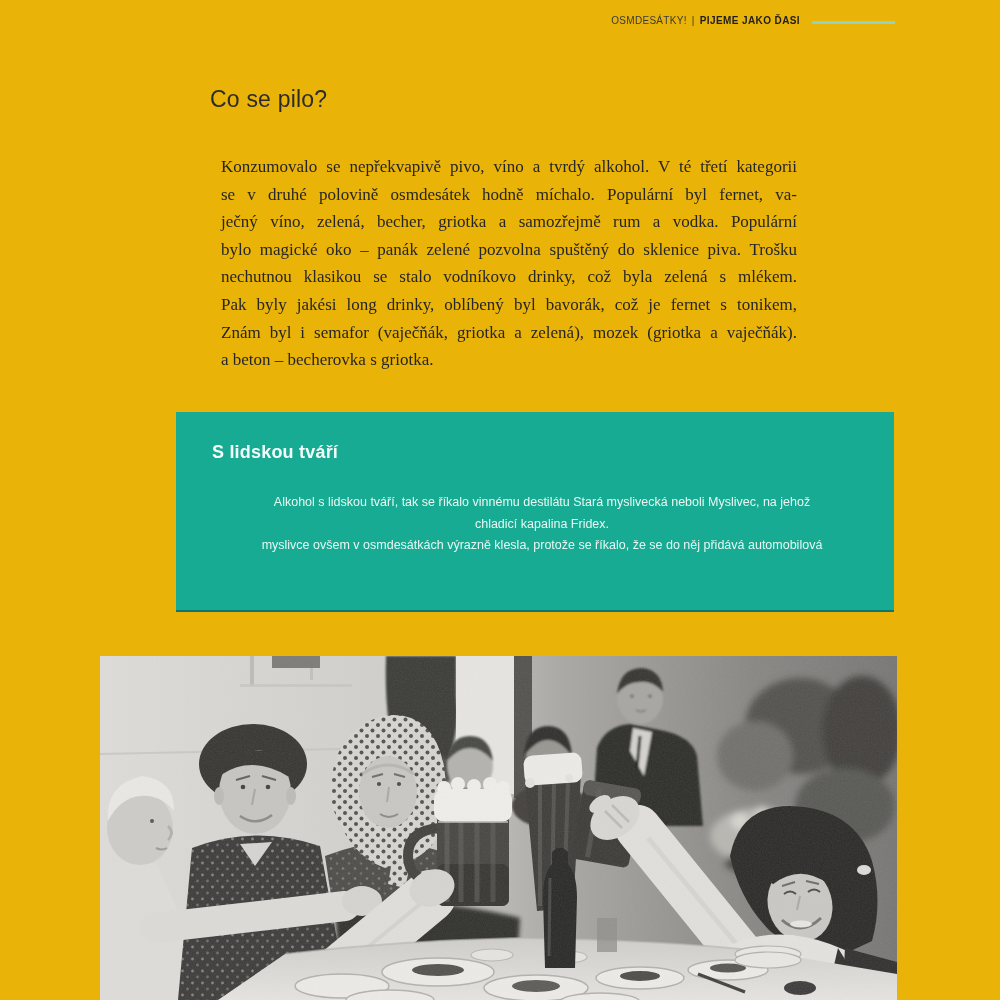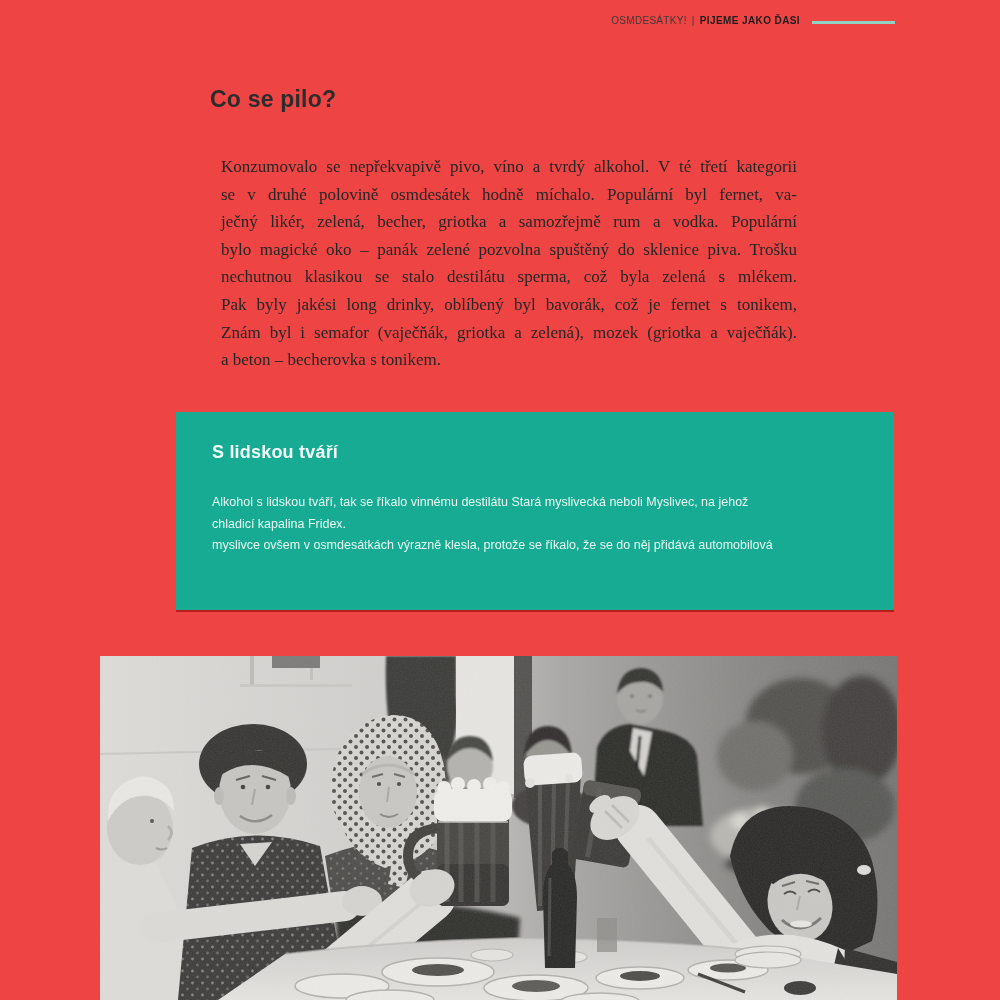--- a/index.html
+++ b/index.html
@@ -1,42 +1,42 @@
 <!DOCTYPE html>
 <html><head>
 <meta charset="utf-8">
 <style>
   html,body{margin:0;padding:0;background:#ffffff;}
-  .page{position:relative;width:1000px;height:1000px;background:#ef4444;overflow:hidden;
+  .page{position:relative;width:1000px;height:1000px;background:#eab308;overflow:hidden;
         font-family:"Liberation Sans",sans-serif;}
 
   
   .runhead{position:absolute;top:15px;left:0;width:800px;text-align:right;
            font-size:10px;letter-spacing:.3px;color:#3a3a3a;white-space:nowrap;}
   .runhead .sep{margin:0 5px;color:#3a3a3a;}
   .runhead .bold{font-weight:bold;color:#1e1e1e;letter-spacing:.4px;}
   .runrule{position:absolute;left:812px;top:21px;width:83px;height:3px;background:#8fd2c6;}
 
   
-  .title{position:absolute;left:210px;top:86px;margin:0;font-size:23px;font-weight:bold;
+  .title{position:absolute;left:210px;top:86px;margin:0;font-size:23px;font-weight:normal;
          color:#2c2c2c;letter-spacing:.2px;}
 
   
   .article{position:absolute;left:210px;top:153px;width:587px;
            font-family:"Liberation Serif",serif;font-size:17px;line-height:27.6px;color:#262626;}
   .article .ln{text-align:justify;text-align-last:justify;margin-left:11px;-moz-text-align-last:justify;}
   .article .ln.last{text-align-last:left;-moz-text-align-last:left;}
 
   
   .infobox{position:absolute;left:176px;top:412px;width:718px;height:200px;
-           background:#17ab93;border-bottom:2px solid #b91c1c;box-sizing:border-box;}
+           background:#17ab93;border-bottom:2px solid #0f766e;box-sizing:border-box;}
   .infobox h2{position:absolute;left:36px;top:30px;margin:0;font-size:18px;font-weight:bold;
               color:#f2fdfa;letter-spacing:.2px;}
   .ib-body{position:absolute;left:36px;top:80px;width:660px;font-size:12.5px;
-           line-height:21.5px;color:#e7f8f3;}
+           line-height:21.5px;color:#e7f8f3;text-align:center;}
   .ib-body .ibln{white-space:nowrap;overflow:hidden;}
 
   
   .photo{position:absolute;left:100px;top:656px;width:797px;height:344px;margin:0;}
   .photo svg{display:block;width:797px;height:344px;}
 </style>
 </head>
 <body>
 
 <div class="page">
@@ -44,26 +44,26 @@
   <div class="runhead">
     <span>OSMDESÁTKY!</span><span class="sep">|</span><span class="bold">PIJEME JAKO ĎASI</span>
   </div>
   <div class="runrule"></div>
 
   <h1 class="title">Co se pilo?</h1>
 
   <div class="article">
     <div class="ln">Konzumovalo se nepřekvapivě pivo, víno a tvrdý alkohol. V té třetí kategorii</div>
     <div class="ln">se v druhé polovině osmdesátek hodně míchalo. Populární byl fernet, va-</div>
-    <div class="ln">ječný likér, zelená, becher, griotka a samozřejmě rum a vodka. Populární</div>
+    <div class="ln">ječný víno, zelená, becher, griotka a samozřejmě rum a vodka. Populární</div>
     <div class="ln">bylo magické oko – panák zelené pozvolna spuštěný do sklenice piva. Trošku</div>
-    <div class="ln">nechutnou klasikou se stalo destilátu sperma, což byla zelená s mlékem.</div>
+    <div class="ln">nechutnou klasikou se stalo vodníkovo drinky, což byla zelená s mlékem.</div>
     <div class="ln">Pak byly jakési long drinky, oblíbený byl bavorák, což je fernet s tonikem,</div>
     <div class="ln">Znám byl i semafor (vaječňák, griotka a zelená), mozek (griotka a vaječňák).</div>
-    <div class="ln last">a beton – becherovka s tonikem.</div>
+    <div class="ln last">a beton – becherovka s griotka.</div>
   </div>
 
   <section class="infobox">
     <h2>S lidskou tváří</h2>
     <div class="ib-body">
       <div class="ibln">Alkohol s lidskou tváří, tak se říkalo vinnému destilátu Stará myslivecká neboli Myslivec, na jehož</div>
       <div class="ibln">chladicí kapalina Fridex.</div>
       <div class="ibln">myslivce ovšem v osmdesátkách výrazně klesla, protože se říkalo, že se do něj přidává automobilová</div>
     </div>
   </section>

